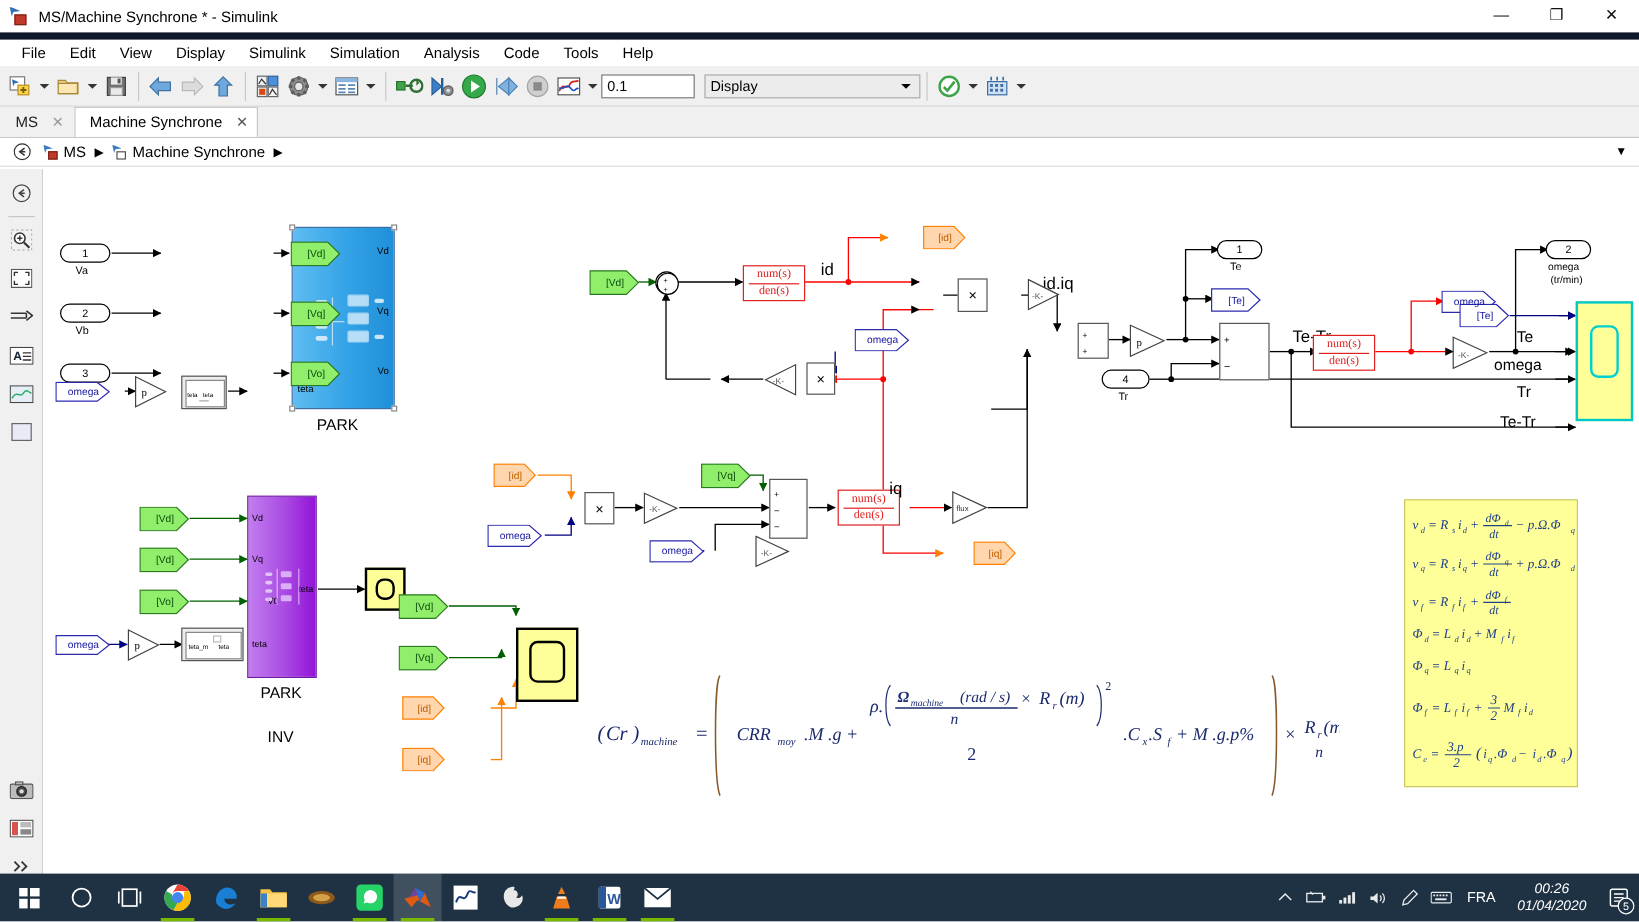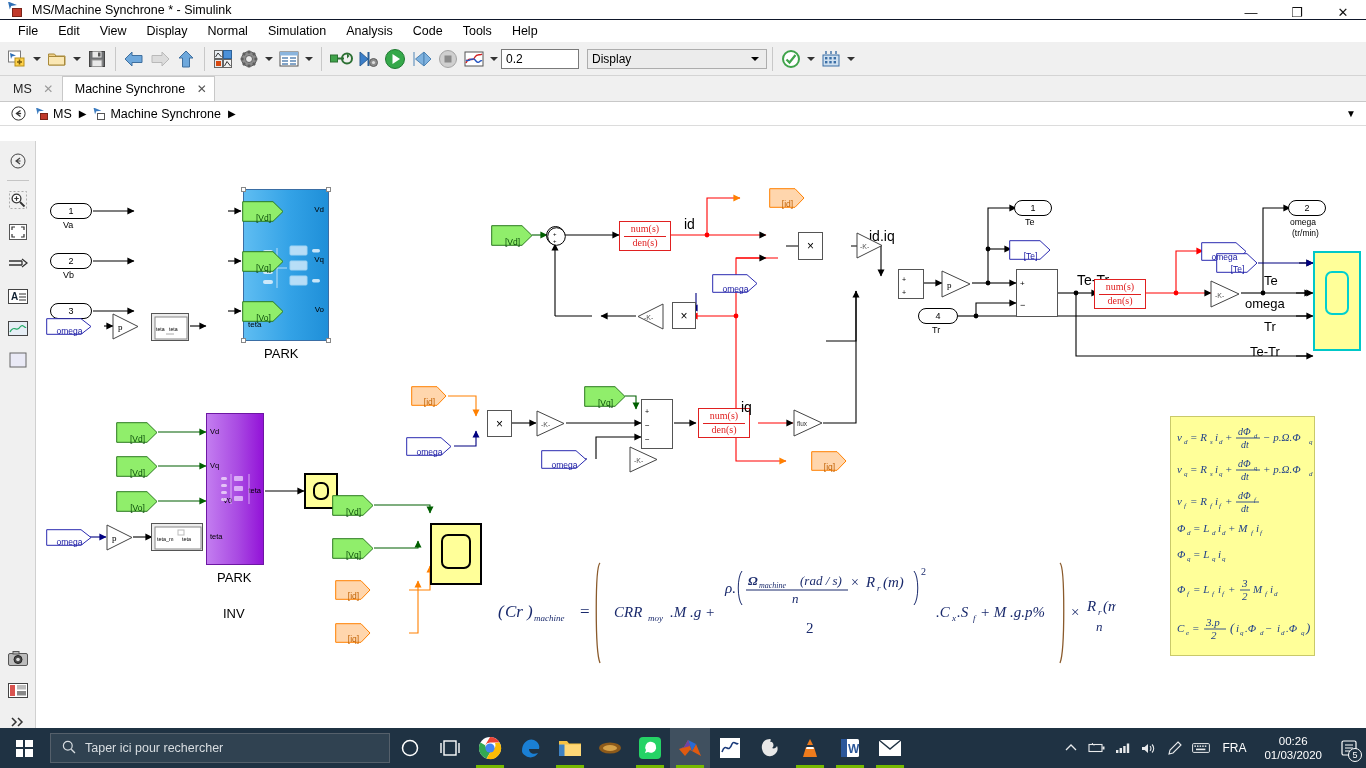--- a/index.html
+++ b/index.html
@@ -5,22 +5,22 @@
   * { box-sizing: border-box; }
   html, body { margin:0; padding:0; }
   body {
     width:1366px; height:768px; overflow:hidden;
     font-family:"Liberation Sans", sans-serif;
     font-size:12px; color:#000; background:#fff;
     position:relative;
   }
   
   #titlebar {
-    height:20px; background:#ffffff; display:flex; align-items:center;
-    border-bottom:1px solid #0f172a; position:relative;
+    height:33px; background:#ffffff; display:flex; align-items:center;
+    border-bottom:6px solid #0f172a; position:relative;
   }
   #app-icon { width:18px; height:16px; margin:0 6px 0 8px; position:relative; flex:none; }
   #app-icon .t { position:absolute; left:0; top:0; width:9px; height:8px; background:#2f6fb5;
     clip-path:polygon(0 0,100% 45%,35% 55%,20% 100%); }
   #app-icon .b { position:absolute; left:4px; top:6px; width:10px; height:9px; background:#c0392b;
     border:1px solid #7a2318; }
   #title-text { font-size:12.5px; color:#000; }
   .win-btns { position:absolute; right:0; top:0; height:24px; display:flex; }
   .win-btn { width:46px; height:24px; display:flex; align-items:center; justify-content:center;
     font-size:13px; color:#111; cursor:default; }
@@ -100,33 +100,33 @@
   #search-box .mag { margin:0 9px 0 11px; }
   .tb-app { width:40px; height:40px; display:flex; align-items:center; justify-content:center;
     position:relative; }
   .tb-app.running::after { content:""; position:absolute; bottom:0; left:6px; right:6px;
     height:3px; background:#76b900; }
   .tb-app.active { background:#ffffff26; }
   #tray { margin-left:auto; display:flex; align-items:center; height:40px; color:#fff; }
   .tray-ico { width:26px; height:40px; display:flex; align-items:center; justify-content:center;
     font-size:12px; color:#e8eaec; }
   #tray-lang { font-size:12px; padding:0 8px; color:#fff; }
-  #clock { font-size:11.5px; line-height:14px; text-align:center; padding:0 10px; color:#fff; }
+  #clock { font-size:11.5px; line-height:14px; text-align:center; padding:0 10px; color:#fff;font-style:italic; }
   #notif { width:34px; height:40px; display:flex; align-items:center; justify-content:center;
     position:relative; color:#fff; }
   #notif .badge { position:absolute; right:4px; bottom:6px; width:14px; height:14px;
     border-radius:50%; background:#1f3243; border:1px solid #fff; font-size:9px;
     display:flex; align-items:center; justify-content:center; }
   .lbl { position:absolute; font-family:"Liberation Sans", sans-serif; color:#000;
     white-space:nowrap; }
   .blk-sub { position:absolute; border:1px solid #3a6ea5; }
   .port-in { position:absolute; border-radius:12px; border:1px solid #000; background:#fff;
     display:flex; align-items:center; justify-content:center; font-size:9px; }
   .goto {
-    position:absolute; display:flex; align-items:flex-end; justify-content:center;
+    position:absolute; display:flex; align-items:center; justify-content:center;
     font-size:8.5px; line-height:1;
   }
   .goto > span { position:relative; z-index:2; padding-left:1px; }
   .goto-shape { position:absolute; inset:0; }
   .gain { position:absolute; }
   .opbox { position:absolute; border:1px solid #555; background:#fff; }
   .tf { position:absolute; border:1px solid #e02020; background:#fff; color:#e02020;
     display:flex; flex-direction:column; align-items:center; justify-content:center;
     font-family:"Liberation Serif", serif; font-size:10px; line-height:1.05; }
   .tf .bar { width:84%; height:1px; background:#e02020; margin:1px 0; }
@@ -154,21 +154,21 @@
     <div class="win-btn">❐</div>
     <div class="win-btn close">✕</div>
   </div>
 </div>
 
 <div id="menubar">
   <div class="mi">File</div>
   <div class="mi">Edit</div>
   <div class="mi">View</div>
   <div class="mi">Display</div>
-  <div class="mi">Normal</div>
+  <div class="mi">Simulink</div>
   <div class="mi">Simulation</div>
   <div class="mi">Analysis</div>
   <div class="mi">Code</div>
   <div class="mi">Tools</div>
   <div class="mi">Help</div>
 </div>
 
 <div id="toolbar">
   <div class="tb-btn">
     <svg width="20" height="20" viewBox="0 0 20 20">
@@ -280,21 +280,21 @@
       </svg>
   </div>
   <div class="tb-btn">
     <svg width="22" height="20" viewBox="0 0 22 20">
         <rect x="2" y="3" width="18" height="14" fill="#fff" stroke="#555"></rect>
         <path d="M3 14 C7 5, 9 15, 12 8 C14 4, 17 7, 19 5" stroke="#d02020" fill="none" stroke-width="1.4"></path>
         <path d="M3 11 C7 14, 9 6, 13 12 C16 16, 17 10, 19 12" stroke="#2050c0" fill="none" stroke-width="1.4"></path>
       </svg>
   </div>
   <div class="caret"></div>
-  <div class="tb-input">0.2</div>
+  <div class="tb-input">0.1</div>
   <div style="width:8px"></div>
   <div class="tb-select">
     <span>Display</span>
     <span class="caret"></span>
   </div>
   <div class="tb-sep"></div>
   <div class="tb-btn">
     <svg width="22" height="20" viewBox="0 0 22 20">
         <circle cx="11" cy="10" r="8" fill="#fff" stroke="#3fa34a" stroke-width="2"></circle>
         <path d="M6.5 10.5 L9.5 13.5 L15.5 6" stroke="#3fa34a" stroke-width="2.2" fill="none"></path>
@@ -1142,29 +1142,20 @@
 
 <div id="taskbar">
   <div id="start-btn">
     <span class="winlogo">
         <i></i>
         <i></i>
         <i></i>
         <i></i>
       </span>
   </div>
-  <div id="search-box">
-    <span class="mag">
-      <svg width="14" height="14" viewBox="0 0 14 14">
-          <circle cx="5.8" cy="5.8" r="4.4" fill="none" stroke="#d8dde1" stroke-width="1.2"></circle>
-          <path d="M9.2 9.2 L13 13" stroke="#d8dde1" stroke-width="1.3"></path>
-        </svg>
-    </span>
-    <span>Taper ici pour rechercher</span>
-  </div>
 
   <div class="tb-app">
     <svg width="20" height="20" viewBox="0 0 20 20">
         <circle cx="10" cy="10" r="7.5" fill="none" stroke="#fff" stroke-width="1.5"></circle>
       </svg>
   </div>
   <div class="tb-app">
     <svg width="22" height="18" viewBox="0 0 22 18">
         <rect x="5" y="2" width="12" height="14" fill="none" stroke="#fff" stroke-width="1.4"></rect>
         <path d="M2 4v10M20 4v10" stroke="#fff" stroke-width="1.4"></path>
@@ -1285,21 +1276,21 @@
             <rect x="7.6" y="3.4" width="1.5" height="1.5"></rect>
             <rect x="10.2" y="3.4" width="1.5" height="1.5"></rect>
             <rect x="12.8" y="3.4" width="1.5" height="1.5"></rect>
             <rect x="4" y="6.6" width="9.4" height="1.6"></rect>
           </g>
         </svg>
     </div>
     <div id="tray-lang">FRA</div>
     <div id="clock">
       <div>00:26</div>
-      <div>01/03/2020</div>
+      <div>01/04/2020</div>
     </div>
     <div id="notif">
       <svg width="18" height="18" viewBox="0 0 18 18">
           <rect x="2" y="2" width="14" height="14" rx="1.5" fill="none" stroke="#fff" stroke-width="1.2"></rect>
           <g stroke="#fff" stroke-width="1.1">
             <path d="M5 6h8M5 9h8M5 12h5"></path>
           </g>
         </svg>
       <span class="badge">5</span>
     </div>

